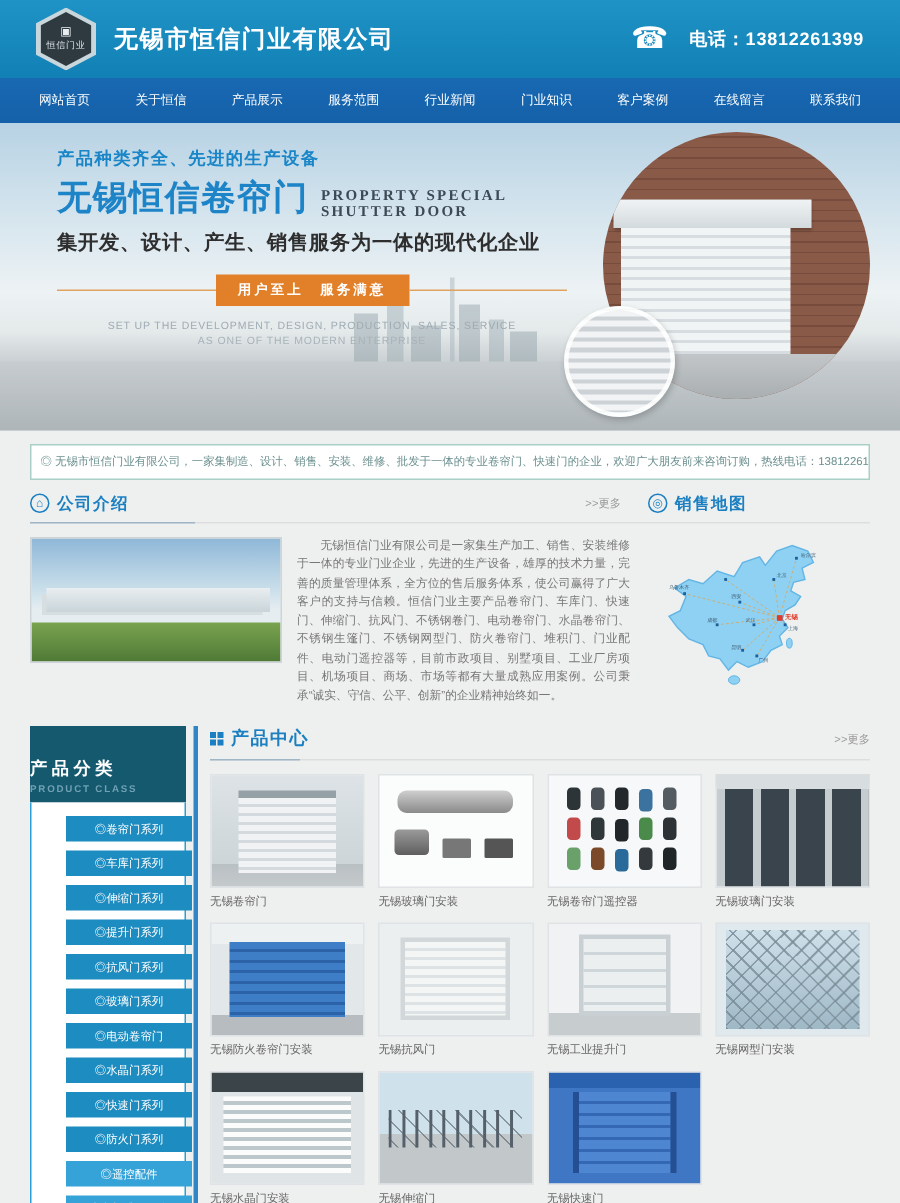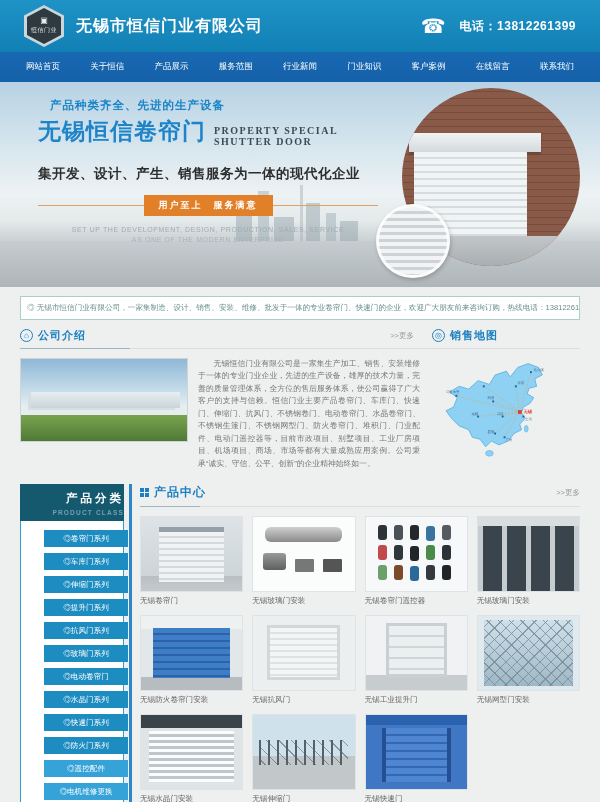--- a/index.html
+++ b/index.html
@@ -36,26 +36,26 @@
       linear-gradient(#8fa0a8,#8fa0a8),linear-gradient(#9aabb2,#9aabb2),
       linear-gradient(#8fa0a8,#8fa0a8),linear-gradient(#a4b2b8,#a4b2b8),
       linear-gradient(#8fa0a8,#8fa0a8),linear-gradient(#9aabb2,#9aabb2),
       linear-gradient(#8fa0a8,#8fa0a8);
     background-size:16px 34px,11px 52px,20px 26px,3px 58px,14px 40px,10px 30px,18px 22px;
     background-position:236px bottom,258px bottom,274px bottom,300px bottom,306px bottom,326px bottom,340px bottom;
     background-repeat:no-repeat; }
   .banner-road{ position:absolute; left:0; right:0; bottom:0; height:46px;
     background:linear-gradient(180deg,#c6cccf,#aeb5b8); }
   .banner-text{ position:absolute; left:38px; top:16px; width:340px; }
-  .bn-tagline{ color:#1a86c8; font-size:11.5px; font-weight:bold; letter-spacing:1px;margin-left:12px; }
+  .bn-tagline{ color:#1a86c8; font-size:11.5px; font-weight:bold; letter-spacing:1px; }
   .bn-titlerow{ display:flex; align-items:flex-end; margin-top:3px; }
   .bn-cn{ color:#1e84c8; font-size:23px; font-weight:bold; letter-spacing:1px; }
   .bn-en{ font-family:"Liberation Serif", serif; color:#3c4a55; font-weight:bold;
     font-size:10px; line-height:11px; margin-left:8px; letter-spacing:1.5px; }
-  .bn-sub{ color:#2e2e2e; font-size:13.5px; font-weight:bold; margin-top:18px; letter-spacing:.5px; }
+  .bn-sub{ color:#2e2e2e; font-size:13.5px; font-weight:bold; margin-top:6px; letter-spacing:.5px; }
   .bn-badge-row{ display:flex; align-items:center; margin-top:12px; }
   .bn-line{ flex:1; height:1px; background:#e0a261; }
   .bn-badge{ background:#e2802a; color:#fff; font-size:9px; font-weight:bold;
     padding:4px 15px; letter-spacing:2px; white-space:nowrap; }
   .bn-caption{ text-align:center; color:#9fabb3; font-size:7px; letter-spacing:.6px; margin-top:10px; }
   .bn-caption2{ text-align:center; color:#a8b3ba; font-size:7px; letter-spacing:.6px; margin-top:3px; }
   .circle-big{ position:absolute; right:20px; top:6px; width:178px; height:178px; border-radius:50%;
     overflow:hidden; background:repeating-linear-gradient(0deg,#8a5a48 0 6px,#774c3c 6px 7px); }
   .cb-ground{ position:absolute; left:0; right:0; bottom:0; height:17%;
     background:linear-gradient(180deg,#c2c6c8,#a9aeb0); }
@@ -92,21 +92,21 @@
   .intro-photo::after{ content:""; position:absolute; left:0; right:0; bottom:0; height:32%;
     background:linear-gradient(180deg,#7aa34f,#4f7a36); }
   .intro-text{ flex:1; margin-left:10px; font-size:7.8px; color:#777; line-height:1.6;
     text-align:justify; text-indent:2em; }
   .map-box{ width:150px; flex:0 0 auto; margin-left:10px; position:relative; }
   .map-box svg{ width:100%; height:118px; display:block; }
 
   
   .products-wrap{ width:560px; margin:8px auto 0; display:flex; }
   .sidebar{ width:104px; flex:0 0 auto; }
-  .sidebar-head{ background:#15596f; color:#fff; text-align:right; padding:7px 0 5px; }
+  .sidebar-head{ background:#15596f; color:#fff; text-align:left; padding:21px 0 5px; }
   .sidebar-title{ font-size:11.5px; font-weight:bold; letter-spacing:3px; }
   .sidebar-sub{ font-size:6.5px; color:#6fa0b4; letter-spacing:1.2px; margin-top:3px; font-weight:bold; }
   .sidebar-body{ border:1px solid #2b9fd6; border-top:none; background:#fff;
     padding:9px 0 12px; display:flex; flex-direction:column; align-items:center; gap:6px; min-height:284px; }
   .side-btn{ width:84px; height:17px; line-height:17px; background:#1d8cc0; color:#fff;
     font-size:7.6px; text-align:center; cursor:pointer; white-space:nowrap; overflow:hidden;margin-left:28px; }
   .side-btn.alt{ background:#35a3d8;text-align:center; }
 
   .main-products{ flex:1; margin-left:5px; border-left:3px solid #2e86c8; padding-left:8px; }
   .prod-head{ display:flex; align-items:center; border-bottom:1px solid #ddd; padding-bottom:5px; position:relative; }

